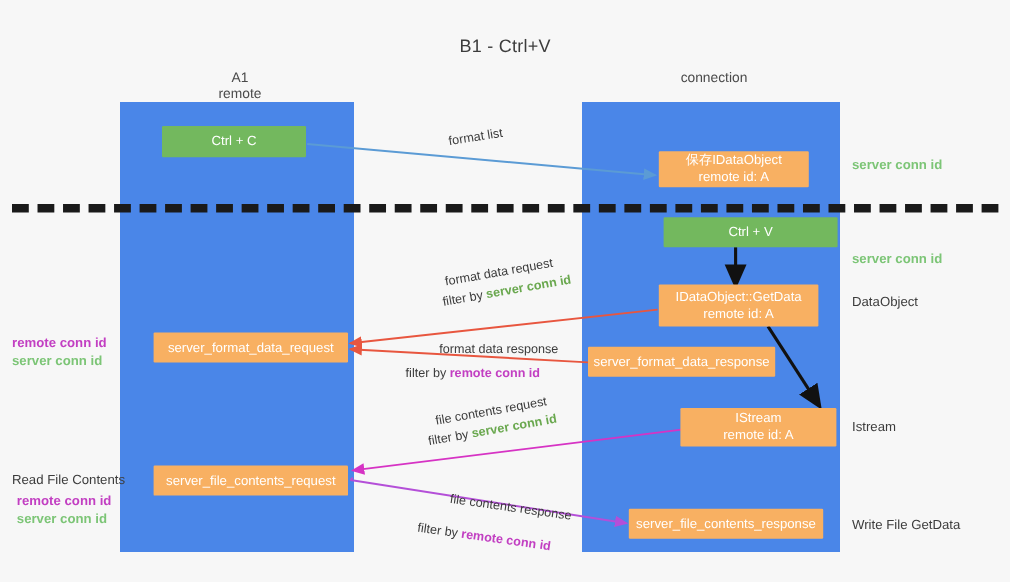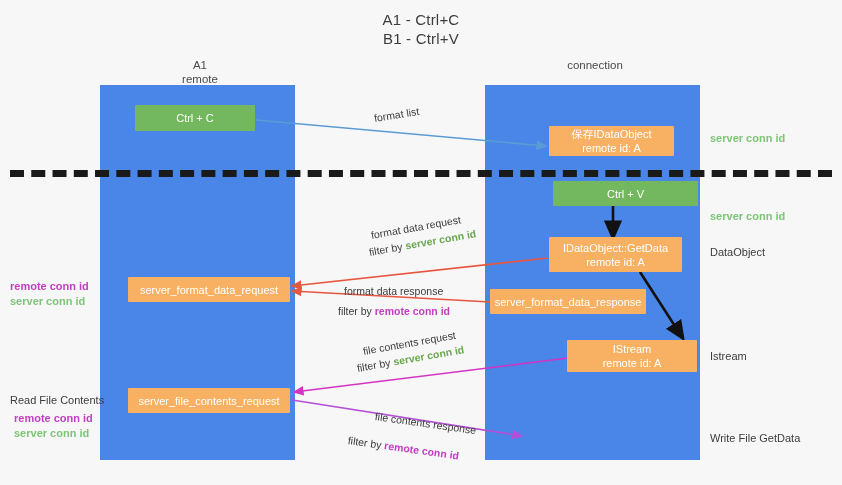--- a/index.html
+++ b/index.html
@@ -109,21 +109,20 @@
     left: 0; top: 0;
     width: 842px; height: 485px;
     pointer-events: none;
   }
 </style>
 </head>
 <body>
 
 <div id="canvas">
 
-  <div class="title title-l1">A1 - Ctrl+C</div>
   <div class="title title-l2">B1 - Ctrl+V</div>
 
   <div class="col-head" style="left:140px; top:58px; width:120px;">
     <div>A1</div>
     <div>remote</div>
   </div>
   <div class="col-head" style="left:530px; top:58px; width:130px;">
     <div>connection</div>
   </div>
 
@@ -195,30 +194,33 @@
 
   <div class="node orange" style="left:567px; top:340px; width:130px; height:32px;">
     <span>IStream</span>
     <span class="l2">remote id: A</span>
   </div>
 
   <div class="node orange" style="left:128px; top:388px; width:162px; height:25px;">
     <span>server_file_contents_request</span>
   </div>
 
+  <div class="node orange" style="left:524px; top:424px; width:162px; height:25px;">
+    <span>server_file_contents_response</span>
+  </div>
 
   <div class="edge-label rot" style="left:374px; top:111px;">format list</div>
 
   <div class="edge-label rot-up" style="left:371px; top:228px;">format data request</div>
   <div class="edge-label rot-up" style="left:369px; top:245px;">
     <span>filter by</span>
     <span class="green-txt">server conn id</span>
   </div>
 
-  <div class="edge-label" style="left:344px; top:284px;">format data response</div>
+  <div class="edge-label" style="left:366px; top:284px;">format data response</div>
   <div class="edge-label" style="left:338px; top:304px;">
     <span>filter by</span>
     <span class="purple-txt">remote conn id</span>
   </div>
 
   <div class="edge-label rot-up" style="left:363px; top:344px;">file contents request</div>
   <div class="edge-label rot-up" style="left:357px; top:361px;">
     <span>filter by</span>
     <span class="green-txt">server conn id</span>
   </div>

